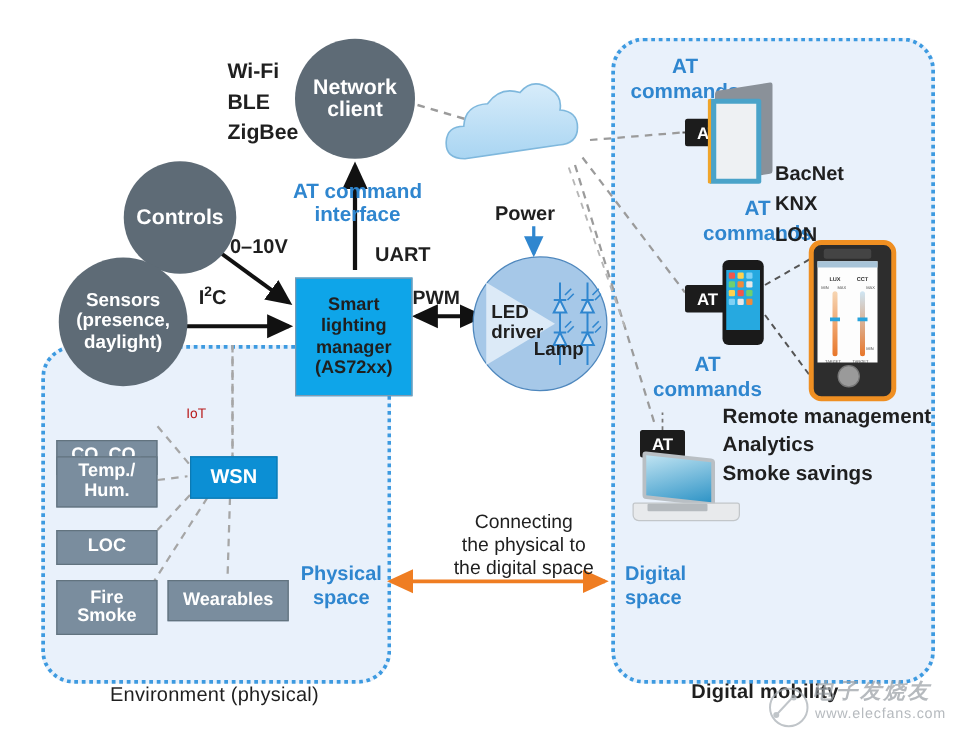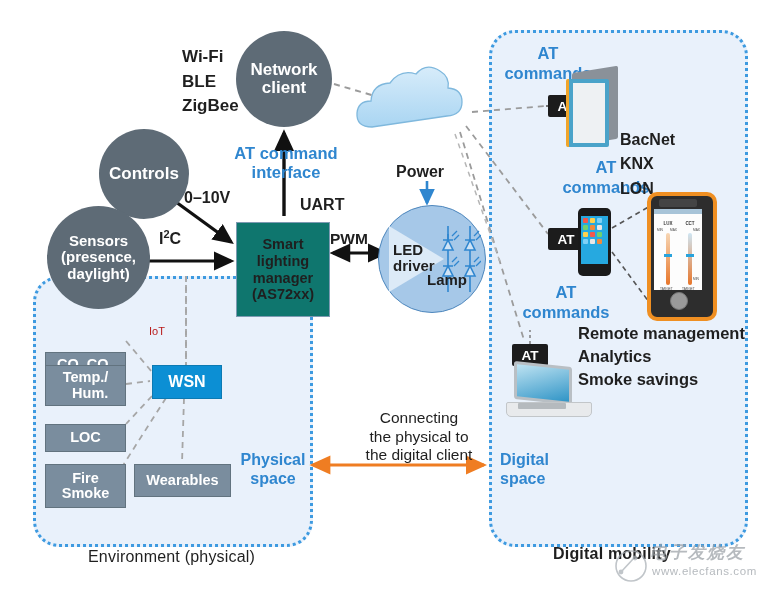--- a/index.html
+++ b/index.html
@@ -26,30 +26,30 @@
   #lamp{position:absolute;left:378px;top:205px;width:106px;height:106px;border-radius:50%;
         background:#a6c8e8;border:1px solid #4e87bd;}
   #lamp-triangle{position:absolute;left:10px;top:20px;width:0;height:0;
         border-top:33px solid transparent;border-bottom:33px solid transparent;
         border-left:55px solid #dceaf7;}
   .lamp-label{position:absolute;color:#1f1f1f;font-weight:600;font-size:15px;line-height:1.05;}
   #lamp-led{left:14px;top:36px;}
   #lamp-name{left:48px;top:66px;}
 
   
-  #slm{position:absolute;left:236px;top:222px;width:92px;height:93px;background:#0f766e;
+  #slm{position:absolute;left:236px;top:222px;width:92px;height:93px;background:#0ea5e9;
        border:1px solid #7d9ab2;display:flex;align-items:center;justify-content:center;
        text-align:center;font-size:14.5px;line-height:1.17;color:#1f1f1f;font-weight:600;}
 
   
   .iotbox{position:absolute;background:#7a8d9e;border:1px solid #62737f;color:#fff;
           display:flex;align-items:center;justify-content:center;text-align:center;
           font-size:14.5px;font-weight:600;line-height:1.07;}
   #b-co{left:45px;top:325px;width:79px;height:26px;margin-top:27px;}
-  #b-temp{left:45px;top:365px;width:79px;height:39px;text-align:right;}
+  #b-temp{left:45px;top:365px;width:79px;height:39px;}
   #b-loc{left:45px;top:424px;width:79px;height:26px;}
   #b-fire{left:45px;top:464px;width:79px;height:42px;}
   #b-wear{left:134px;top:464px;width:95px;height:31px;}
   #b-wsn{left:152px;top:365px;width:68px;height:32px;background:#0c8fd4;border-color:#0c7ab3;
          font-size:16px;}
 
   
   .txt{position:absolute;color:#1f1f1f;line-height:1.18;}
   .blue{color:#2f86cf;font-weight:700;}
   #t-protocols{left:182px;top:45px;font-size:17px;font-weight:700;line-height:1.45;}
@@ -276,21 +276,21 @@
   <div class="txt" id="t-uart">UART</div>
   <div class="txt" id="t-pwm">PWM</div>
   <div class="txt" id="t-power">Power</div>
   <div class="txt" id="t-iot">IoT</div>
   <div class="txt blue" id="t-phys-space" style="white-space:pre-line">Physical
 space</div>
   <div class="txt blue" id="t-dig-space" style="white-space:pre-line">Digital
 space</div>
   <div class="txt" id="t-connecting" style="white-space:pre-line">Connecting
 the physical to
-the digital client</div>
+the digital space</div>
   <div class="txt blue" id="t-at1" style="white-space:pre-line">AT
 commands</div>
   <div class="txt blue" id="t-at2" style="white-space:pre-line">AT
 commands</div>
   <div class="txt blue" id="t-at3" style="white-space:pre-line">AT
 commands</div>
 
   <div class="txt" id="t-protolist">
     <div>BacNet</div>
     <div>KNX</div>

